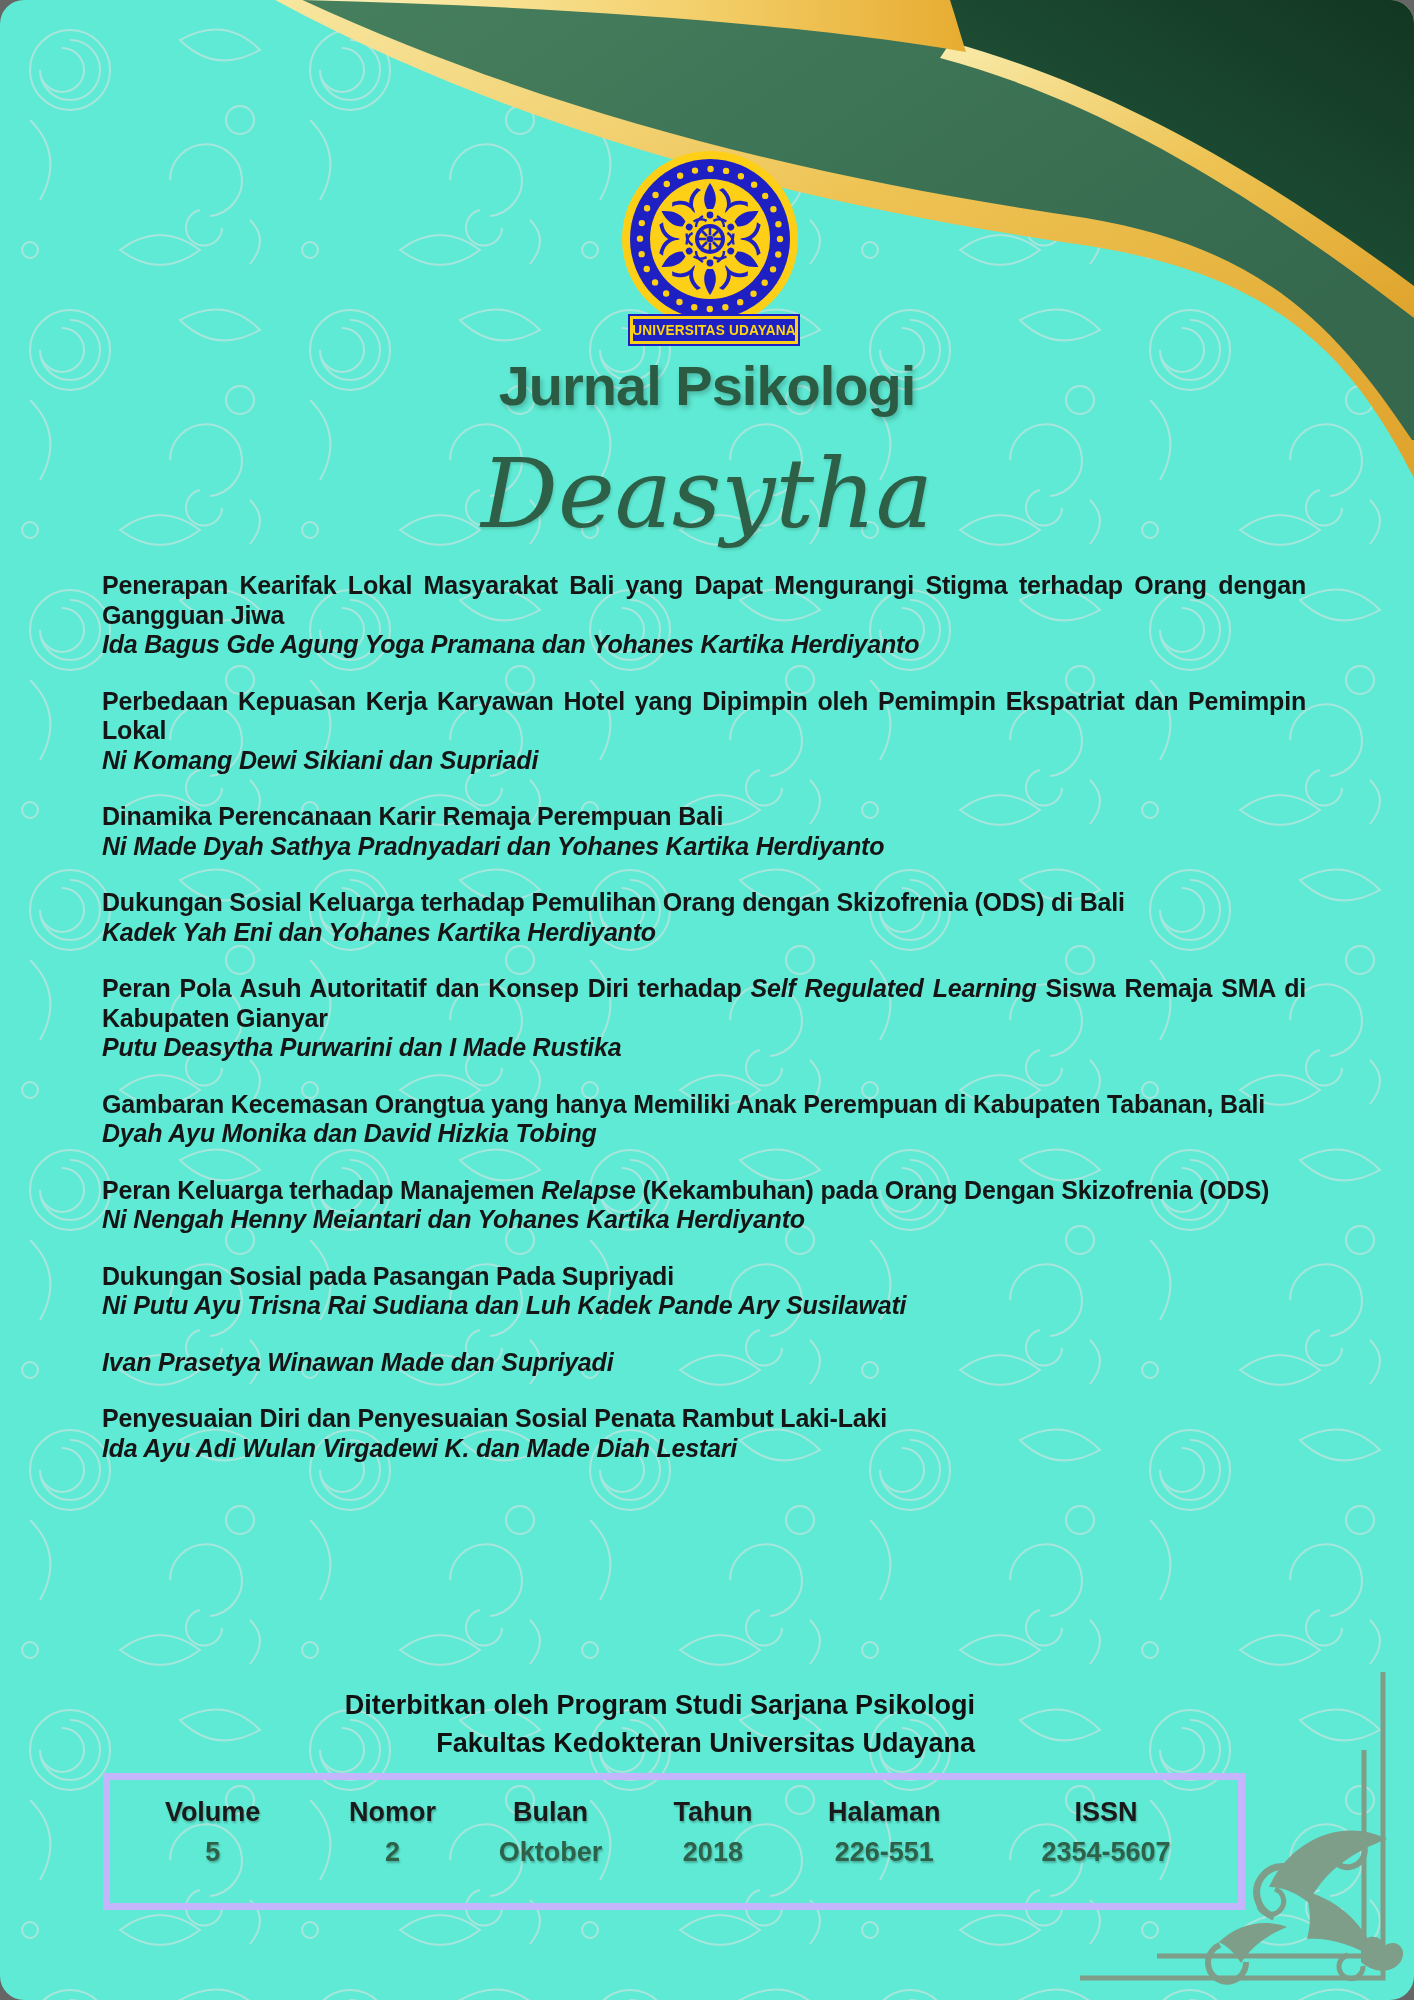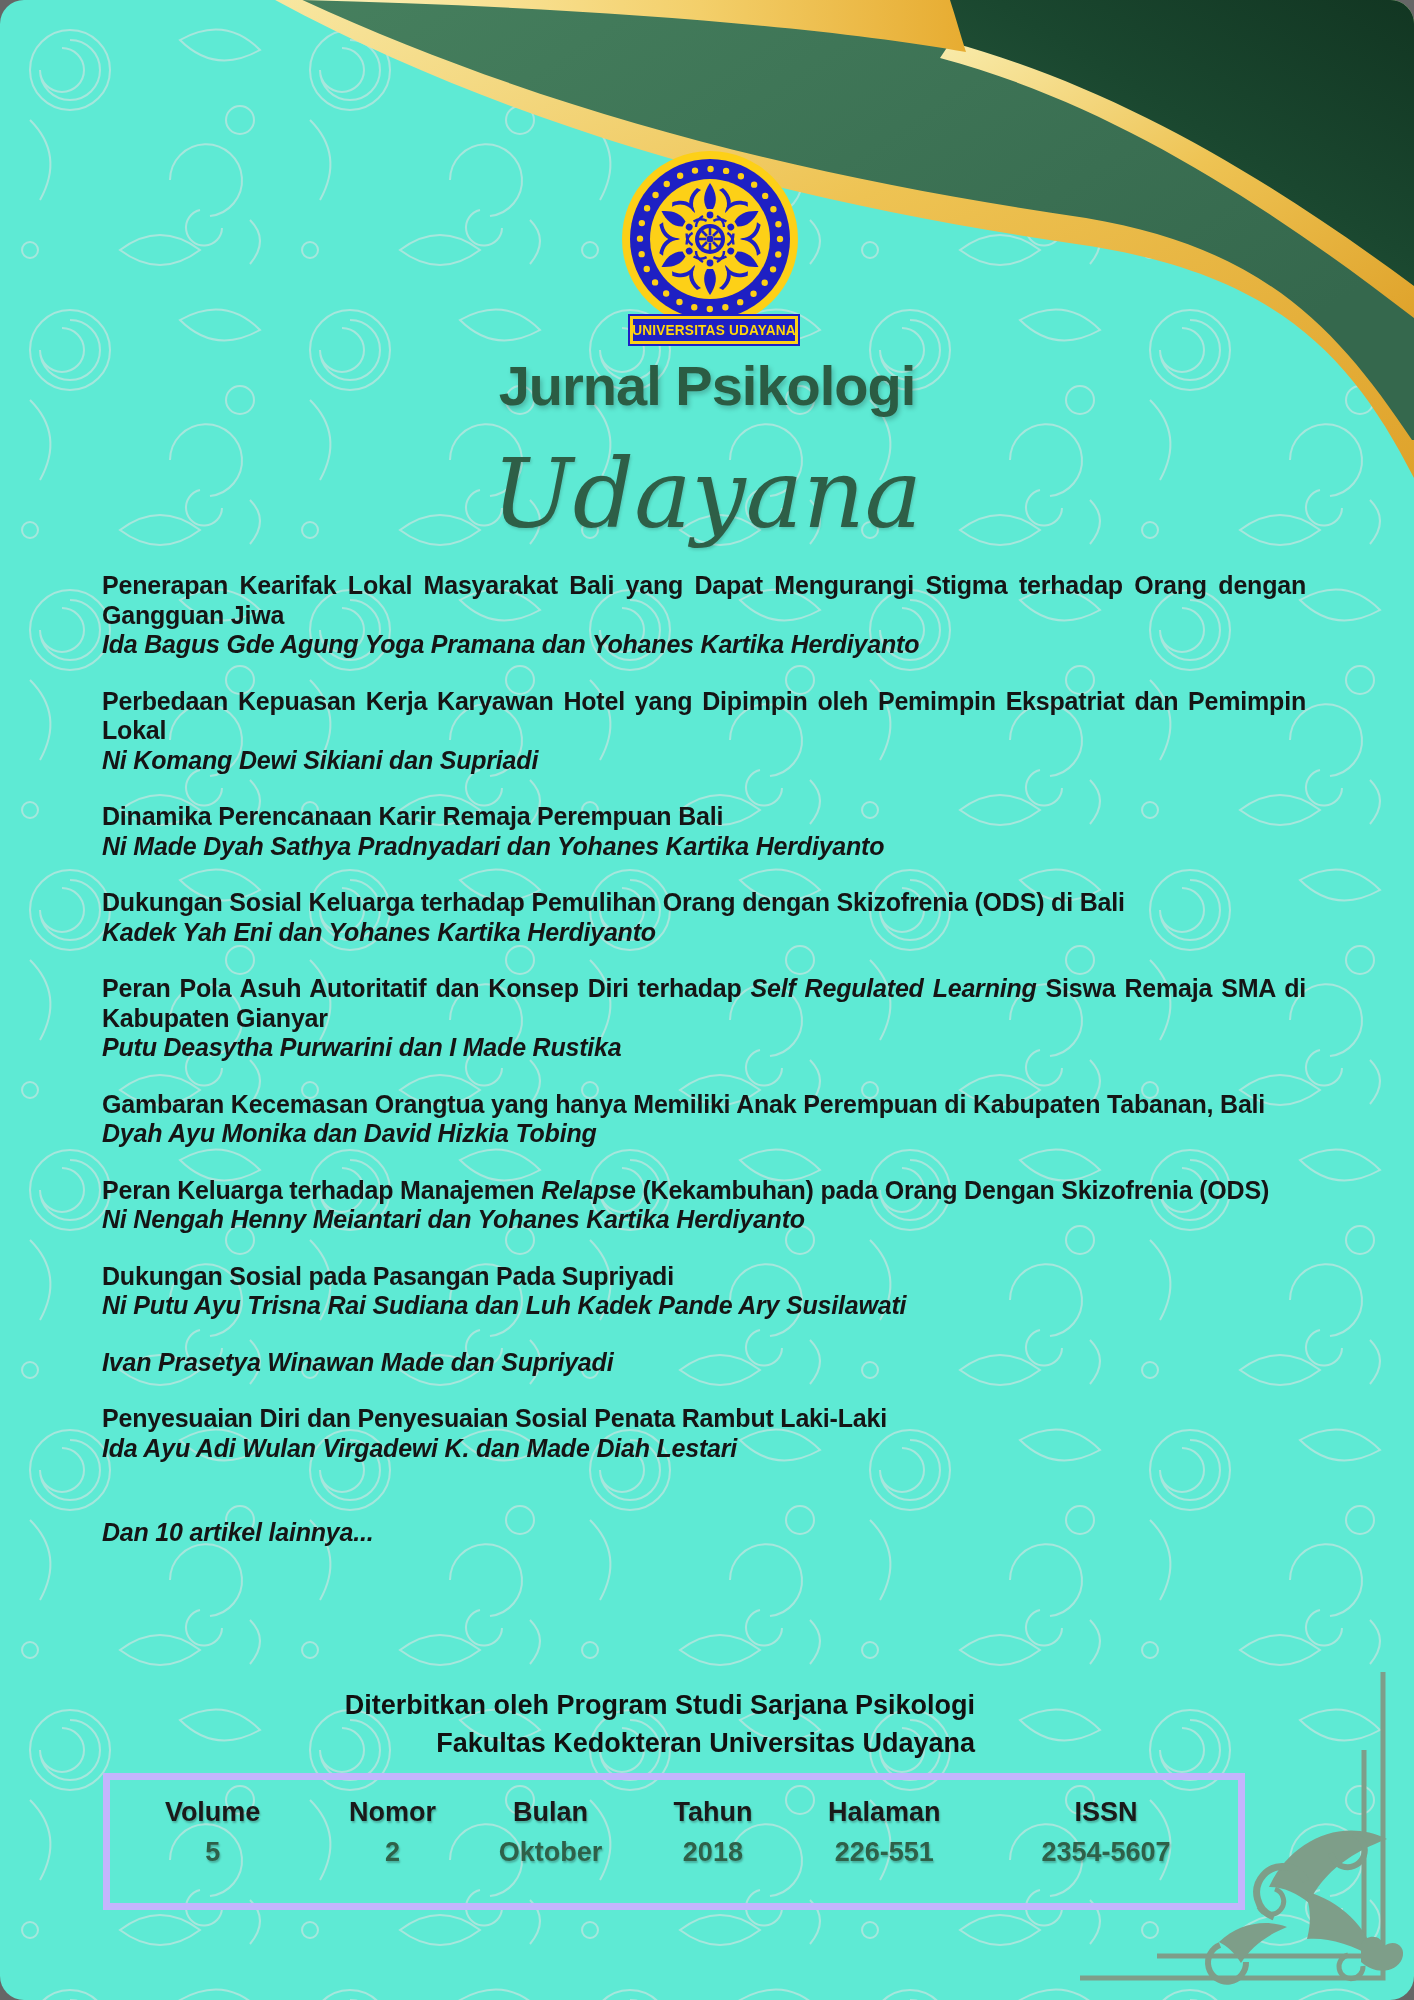--- a/index.html
+++ b/index.html
@@ -159,21 +159,21 @@
       </g>
       <circle r="3.6" fill="#1e20c4"></circle>
     </g>
   </svg>
 
   <div class="abs uni-banner">
     <span>UNIVERSITAS UDAYANA</span>
   </div>
 
   <div class="abs journal-title">Jurnal Psikologi</div>
-  <div class="abs journal-subtitle">Udayana</div>
+  <div class="abs journal-subtitle">Deasytha</div>
 
   <div class="abs article-list">
 
   <div class="article">
         <div class="article-title"><span>Penerapan Kearifak Lokal Masyarakat Bali yang Dapat Mengurangi Stigma terhadap Orang dengan Gangguan Jiwa</span></div>
         <div class="article-authors">Ida Bagus Gde Agung Yoga Pramana dan Yohanes Kartika Herdiyanto</div>
       </div>
       <div class="article">
         <div class="article-title"><span>Perbedaan Kepuasan Kerja Karyawan Hotel yang Dipimpin oleh Pemimpin Ekspatriat dan Pemimpin Lokal</span></div>
         <div class="article-authors">Ni Komang Dewi Sikiani dan Supriadi</div>
@@ -202,21 +202,20 @@
         <div class="article-title"><span>Dukungan Sosial pada Pasangan Pada Supriyadi</span></div>
         <div class="article-authors">Ni Putu Ayu Trisna Rai Sudiana dan Luh Kadek Pande Ary Susilawati</div>
       </div>
       <div class="article">
         <div class="article-authors">Ivan Prasetya Winawan Made dan Supriyadi</div>
       </div>
       <div class="article">
         <div class="article-title"><span>Penyesuaian Diri dan Penyesuaian Sosial Penata Rambut Laki-Laki</span></div>
         <div class="article-authors">Ida Ayu Adi Wulan Virgadewi K. dan Made Diah Lestari</div>
       </div>
-      <div class="more-articles">Dan 10 artikel lainnya...</div>
     </div>
 
   <div class="abs publisher">
     <div>Diterbitkan oleh Program Studi Sarjana Psikologi</div>
     <div>Fakultas Kedokteran Universitas Udayana</div>
   </div>
 
   <div class="abs issue-box">
     <div class="issue-row headers">
         <div class="issue-cell" style="width: 18.2%;">Volume</div>

